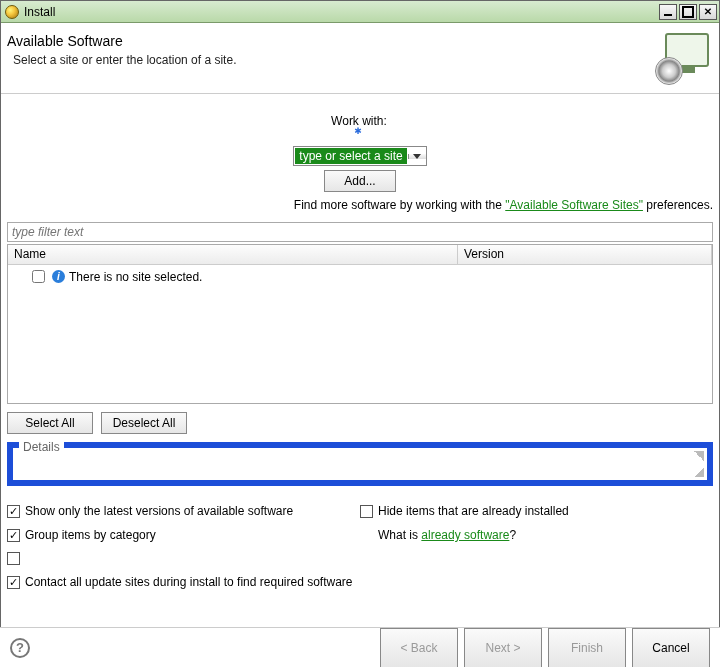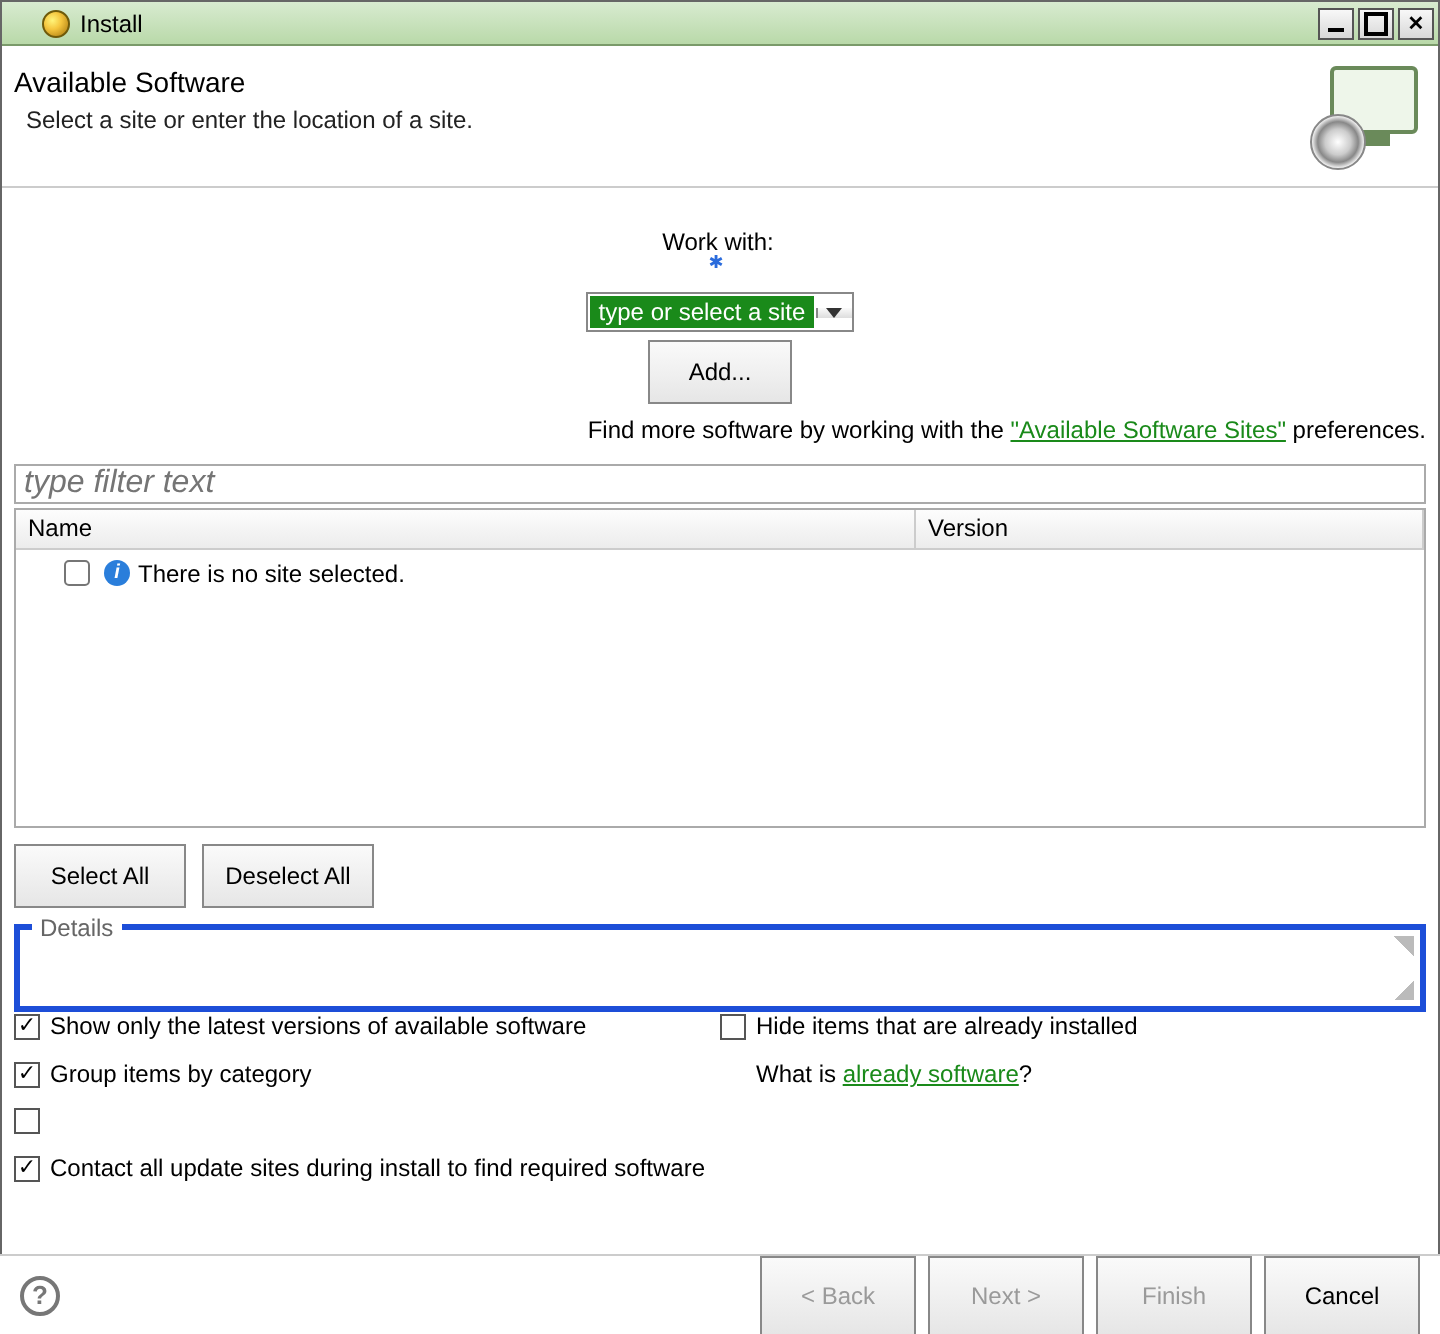--- a/index.html
+++ b/index.html
@@ -14,21 +14,21 @@
     overflow: hidden;
     border: 1px solid #666;
   }
   
   .titlebar {
     height: 22px;
     background: linear-gradient(#d8ebd0, #b9d9a9);
     border-bottom: 1px solid #7a9a6a;
     display: flex;
     align-items: center;
-    padding: 0 2px 0 20px;
+    padding: 0 2px 0 4px;
   }
   .titlebar .app-icon {
     width: 14px; height: 14px;
     border-radius: 50%;
     background: radial-gradient(circle at 35% 35%, #fff47a 0%, #f5c63e 40%, #a3720a 100%);
     border: 1px solid #6f5a0a;
     margin-right: 5px;
   }
   .titlebar .title { flex: 1; font-size: 12px; color: #000; }
   .titlebar .win-controls { display: flex; }
@@ -89,33 +89,33 @@
     flex:1;
   }
   .combo-wrap .dd {
     width:18px; height:100%; border-left:1px solid #888;
     display:flex; align-items:center; justify-content:center;
     background:linear-gradient(#fafafa,#ddd);
     cursor:pointer;
   }
   .combo-wrap .dd::after { content:""; border-left:4px solid transparent; border-right:4px solid transparent; border-top:5px solid #333; }
   .btn {
-    height:32px; min-width:72px; padding:0 10px;
+    height:22px; min-width:72px; padding:0 10px;
     border:1px solid #888; background:linear-gradient(#fafafa,#e6e6e6);
     font-size:12px; cursor:pointer;
   }
   .btn:disabled, .btn.disabled { color:#9a9a9a; }
   .asterisk { color:#2a6bdc; font-size:9px; position:relative; top:-6px; left:-2px;}
 
   .findmore { text-align:right; margin:6px 0 10px 0; font-size:12px;}
   .findmore a { color:#1a8a1a; text-decoration:underline; cursor:pointer;}
 
   .filter-input {
     width:100%; height:20px; border:1px solid #aaa; padding:2px 4px;
-    color:#888; font-style:italic; font-size:16px;
+    color:#888; font-style:italic; font-size:12px;
   }
 
   
   .table {
     border:1px solid #aaa; margin-top:2px; height:160px;
     display:flex; flex-direction:column; background:#fff; overflow:hidden;
   }
   .thead { display:flex; background:linear-gradient(#fdfdfd,#ececec); border-bottom:1px solid #ccc; height:20px;}
   .thead .th { padding:2px 6px; border-right:1px solid #ccc; font-size:12px;}
   .thead .th.name { flex:0 0 450px;}
@@ -127,33 +127,33 @@
     width:13px; height:13px; border-radius:50%; background:#2a7edb; color:#fff;
     font-size:10px; font-weight:bold; display:flex; align-items:center; justify-content:center;
     font-style:italic;
   }
 
   .sel-btns { margin:8px 0; display:flex; gap:8px; }
   .sel-btns .btn { min-width:86px; }
 
   
   .details-field {
-    border:3px solid #1d4ed8; position:relative; margin-top:4px; height:44px;
+    border:6px solid #1d4ed8; position:relative; margin-top:4px; height:44px;
   }
   .details-field .legend {
     position:absolute; top:-8px; left:6px; background:#fff; padding:0 4px; font-size:12px; color:#666;
   }
   .details-field .corner {
     position:absolute; right:3px; bottom:3px; width:10px; height:10px;
     background:linear-gradient(135deg, transparent 50%, #bbb 50%);
   }
   .details-field .corner.top { top:3px; bottom:auto; background:linear-gradient(45deg, transparent 50%, #bbb 50%); }
 
   
-  .options { display:flex; }
+  .options { display:flex; margin-top:18px; }
   .options .col { flex:1; display:flex; flex-direction:column; gap:10px;}
   .options label { display:flex; align-items:center; gap:5px; font-size:12px;}
   .options a { color:#1a8a1a; text-decoration:underline; cursor:pointer;}
   .checkbox {
     width:13px; height:13px; border:1px solid #555; background:#fff;
     display:inline-flex; align-items:center; justify-content:center;
   }
   .checkbox.checked::after { content:"✓"; font-size:11px; color:#000; line-height:1; }
 
   

